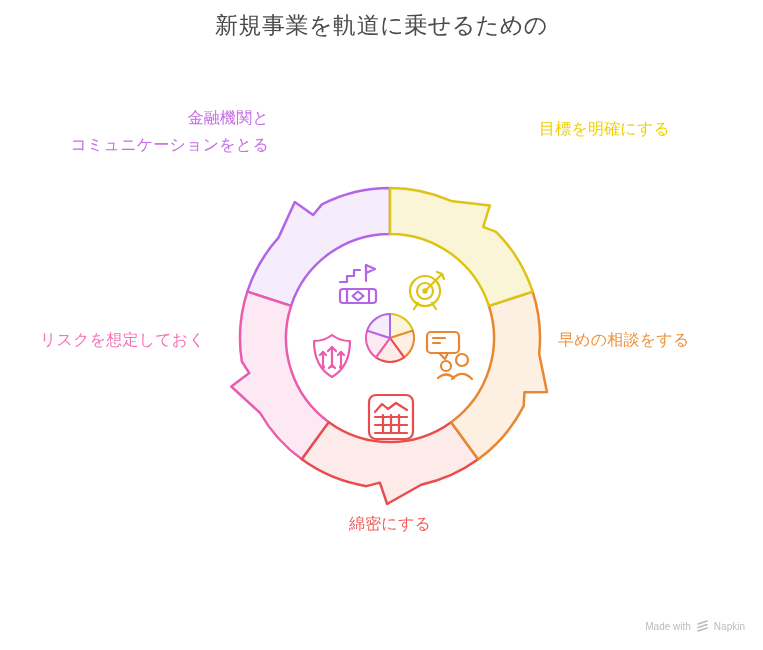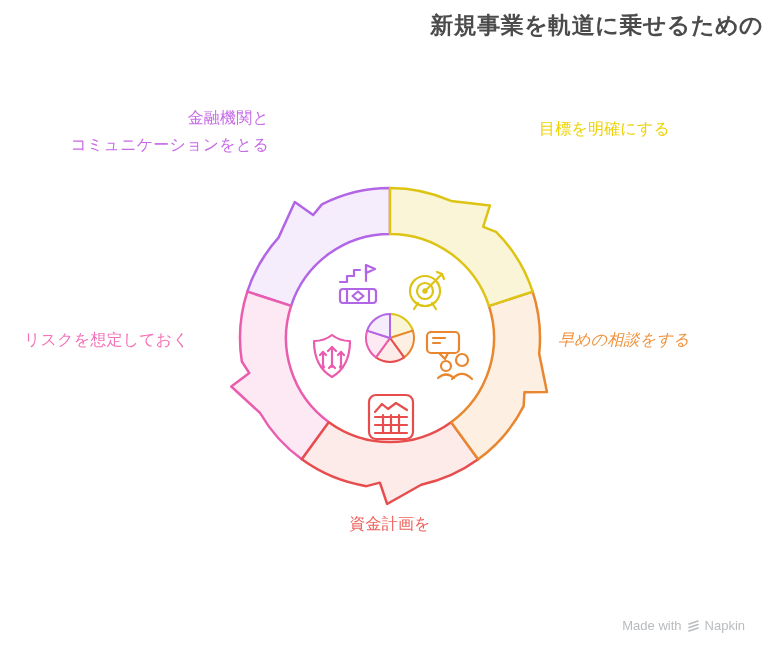--- a/index.html
+++ b/index.html
@@ -1,55 +1,55 @@
 <!DOCTYPE html>
 <html><head>
 <meta charset="utf-8">
 <style>
   html,body{margin:0;padding:0;background:#ffffff;}
   .canvas{
     position:relative;width:763px;height:650px;background:#ffffff;overflow:hidden;
     font-family:"Liberation Sans","DejaVu Sans",sans-serif;
   }
   .title{
-    position:absolute;top:10px;left:0;width:100%;text-align:right;
-    font-size:23px;line-height:30px;font-weight:700;color:#4b4b4b;letter-spacing:0.5px;
+    position:absolute;top:10px;left:0;width:100%;text-align:center;
+    font-size:23px;line-height:30px;font-weight:400;color:#4b4b4b;letter-spacing:0.5px;
   }
   .seg-label{
     position:absolute;font-size:16px;line-height:27px;font-weight:500;letter-spacing:0.2px;
     white-space:nowrap;
   }
   .label-goals{left:499px;top:115px;margin-left:40px;}
-  .label-consult{left:558px;top:326px;font-style:italic;}
+  .label-consult{left:558px;top:326px;}
   .label-funding{left:390px;top:510px;transform:translateX(-50%);text-align:center;}
-  .label-risk{left:24px;top:326px;}
+  .label-risk{left:40px;top:326px;}
   .label-finance{right:494px;top:104px;text-align:right;}
   .ring-wrap{position:absolute;left:215px;top:163px;width:350px;height:350px;}
   .watermark{
     position:absolute;right:18px;bottom:17px;display:flex;align-items:center;gap:5px;
-    font-size:13px;color:#b9bcbf;
+    font-size:10px;color:#b9bcbf;
   }
 </style>
 </head>
 <body>
 
 <div class="canvas">
 
   <div class="title">
     <div>新規事業を軌道に乗せるための</div>
   </div>
 
   <div class="seg-label label-goals" style="color: rgb(238, 210, 3);">
     <div>目標を明確にする</div>
   </div>
   <div class="seg-label label-consult" style="color: rgb(240, 146, 60);">
     <div>早めの相談をする</div>
   </div>
   <div class="seg-label label-funding" style="color: rgb(239, 95, 90);">
-    <div>資金計画を</div>
+    <div>綿密にする</div>
   </div>
   <div class="seg-label label-risk" style="color: rgb(244, 114, 184);">
     <div>リスクを想定しておく</div>
   </div>
   <div class="seg-label label-finance" style="color: rgb(199, 106, 232);">
     <div>金融機関と</div>
     <div>コミュニケーションをとる</div>
   </div>
 
   <div class="ring-wrap">

